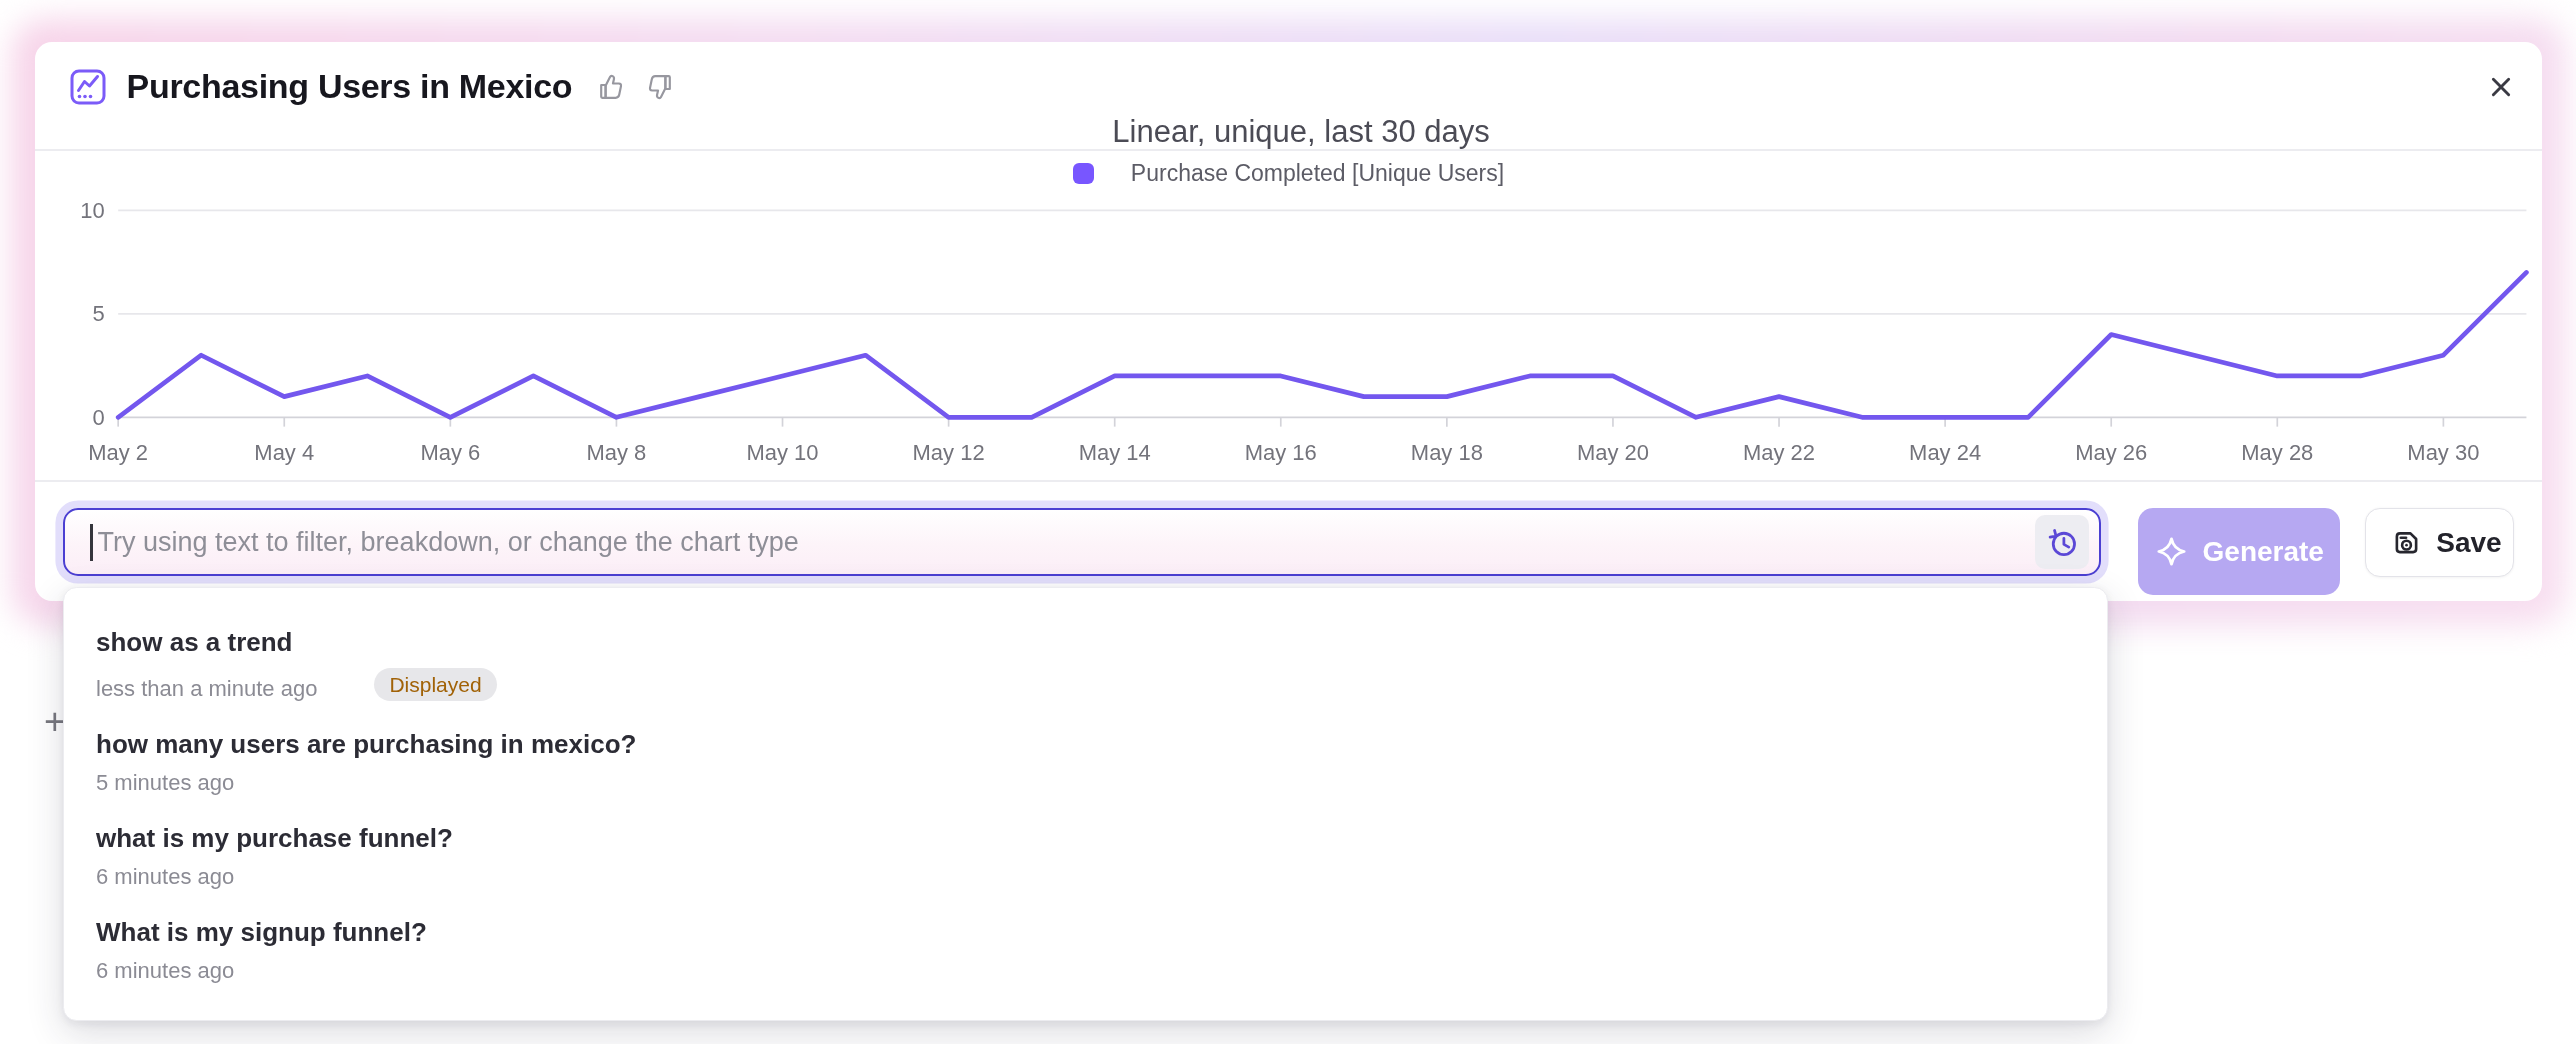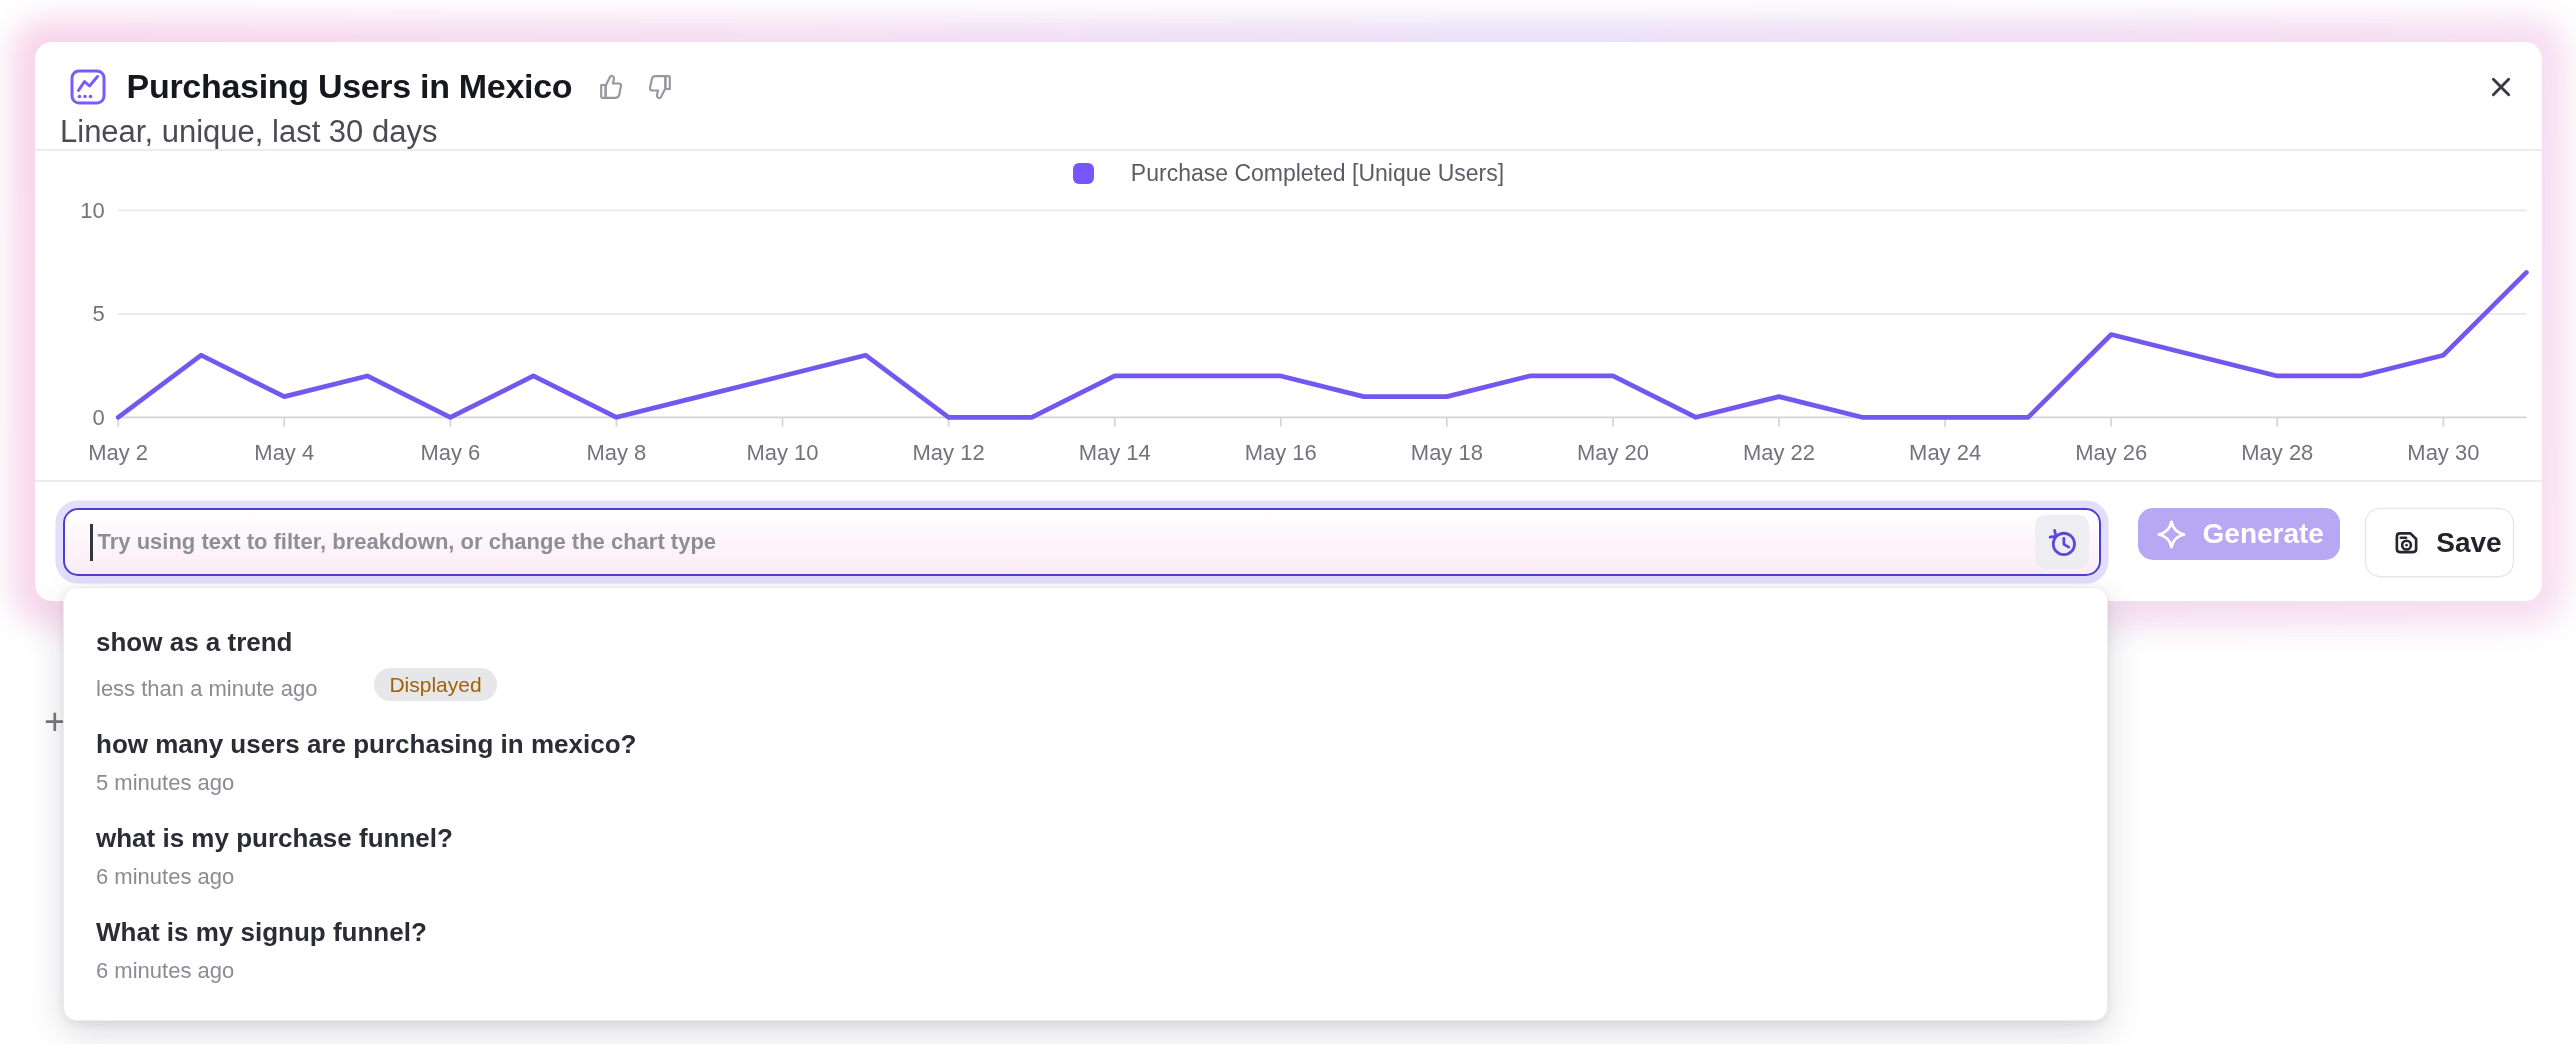--- a/index.html
+++ b/index.html
@@ -1,21 +1,21 @@
 <!DOCTYPE html>
 <html style="font-size:13.5px"><head>
 <meta charset="utf-8">
 <style>
   html,body{margin:0;padding:0;background:#fff;}
   .page{position:relative;width:2576px;height:1045px;overflow:hidden;
         font-family:"Liberation Sans",sans-serif;background:#ffffff;}
 
   
   .card{position:absolute;left:35px;top:42px;width:2507px;height:559px;
-        background:#ffffff;border-radius:17px;z-index:2;}
+        background:#ffffff;border-radius:17px;z-index:2;text-align:center;}
   .glow{position:absolute;left:12px;top:18.6px;width:2554px;height:607px;border-radius:34px;
         background:linear-gradient(110deg,#f7d4e9 0%,#f4dcf1 28%,#e9def8 55%,#f2daf0 80%,#f8dff0 100%);
         filter:blur(15px);z-index:1;}
 
   
   .card-header{display:flex;align-items:center;padding:24px 24px 0 33px;}
   .report-icon{width:40px;height:40px;flex:0 0 auto;}
   .card-title{margin-left:18.6px;font-size:34px;font-weight:700;color:#17171e;line-height:41px;letter-spacing:-0.3px;}
   .thumbs{display:flex;gap:15px;margin-left:24px;}
   .thumb-btn{width:32px;height:32px;cursor:pointer;}
@@ -35,25 +35,25 @@
   .grid-line{stroke:#e7e7eb;stroke-width:2;}
   .axis-line{stroke:#d3d3d9;stroke-width:2;}
   .tick{stroke:#d3d3d9;stroke-width:2;}
 
   
   .ai-input{position:absolute;left:28px;top:466px;width:2038px;height:68px;box-sizing:border-box;
             border:2.5px solid #4b3fd2;border-radius:15px;
             background:linear-gradient(180deg,#ffffff 0%,#fdf4f9 55%,#fbeef7 100%);
             box-shadow:0 0 0 7.6px rgba(122,104,235,.22);display:flex;align-items:center;cursor:text;}
   .caret{width:2.5px;height:37px;background:#35353c;margin-left:25px;}
-  .placeholder{margin-left:5px;font-size:22px;color:#8e8e97;font-weight:bold;}
+  .placeholder{margin-left:5px;font-size:27px;color:#8e8e97;}
   .history-btn{position:absolute;right:10px;top:50%;transform:translateY(-50%);
                width:54px;height:54px;border-radius:10px;background:#ededf2;
                display:flex;align-items:center;justify-content:center;cursor:pointer;}
-  .gen-btn{position:absolute;left:2103px;top:466px;width:202px;height:52px;border-radius:15px;
+  .gen-btn{position:absolute;left:2103px;top:466px;width:202px;height:87px;border-radius:15px;
            background:#b6a8f2;display:flex;align-items:center;justify-content:center;gap:13.5px;cursor:pointer;}
   .gen-label{font-size:28px;font-weight:600;color:#ffffff;}
   .save-btn{position:absolute;left:2330px;top:466px;width:149px;height:69px;box-sizing:border-box;
             border:1.7px solid #e3e3e9;border-radius:15px;background:#ffffff;
             box-shadow:0 0.8px 2.5px rgba(0,0,0,.05);
             display:flex;align-items:center;justify-content:center;gap:12px;cursor:pointer;padding-left:12px;}
   .save-label{font-size:28px;font-weight:600;color:#23232b;}
 
   
   .dropdown{position:absolute;left:63px;top:587px;width:2045px;box-sizing:border-box;

